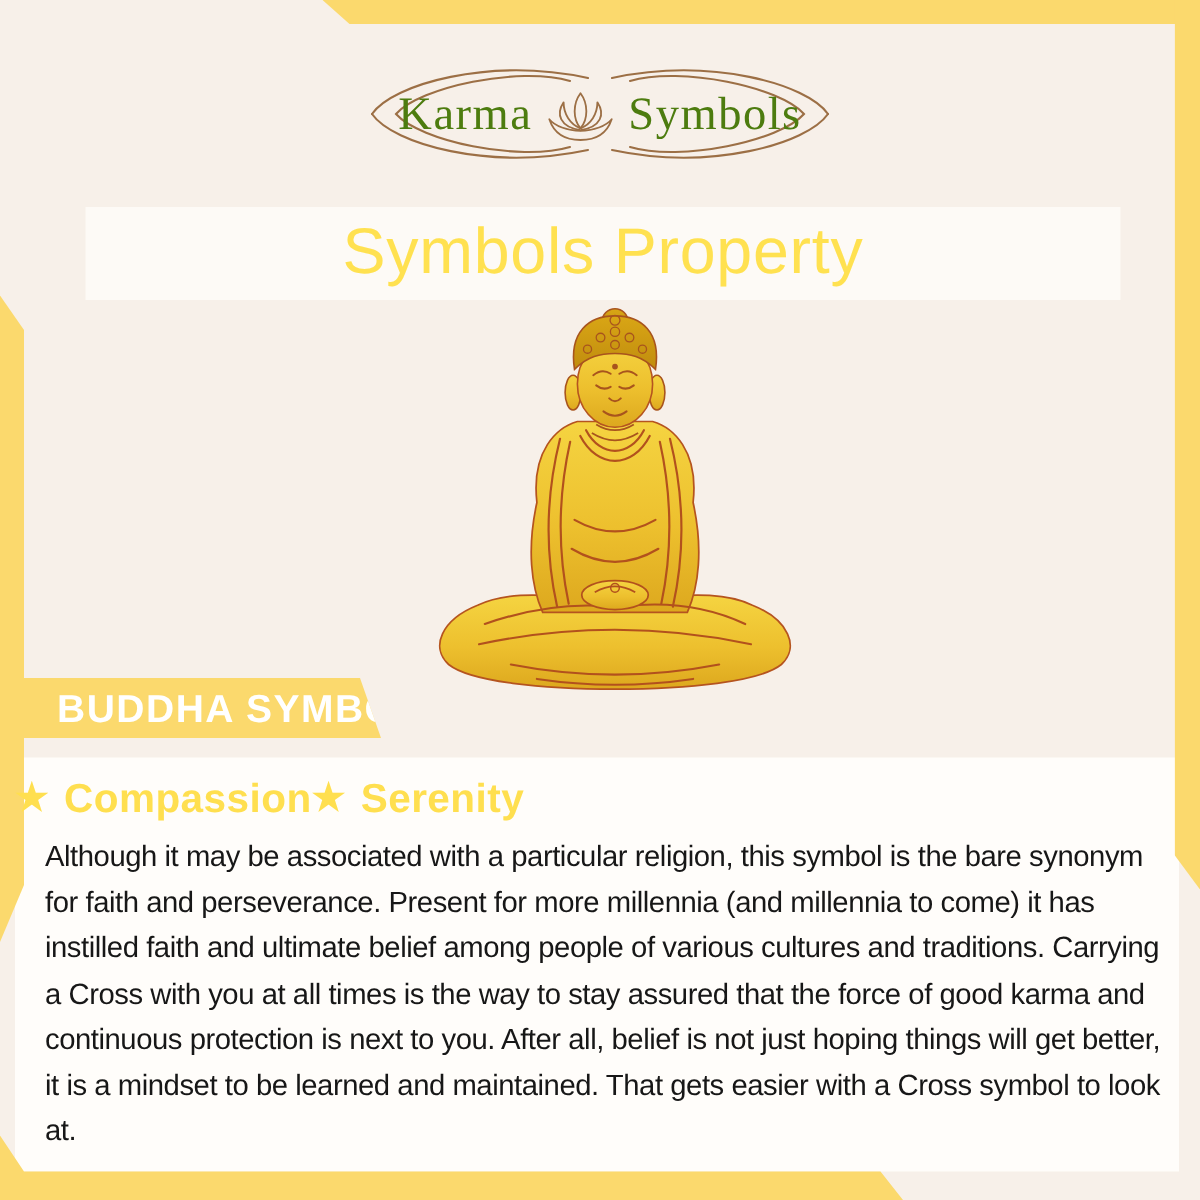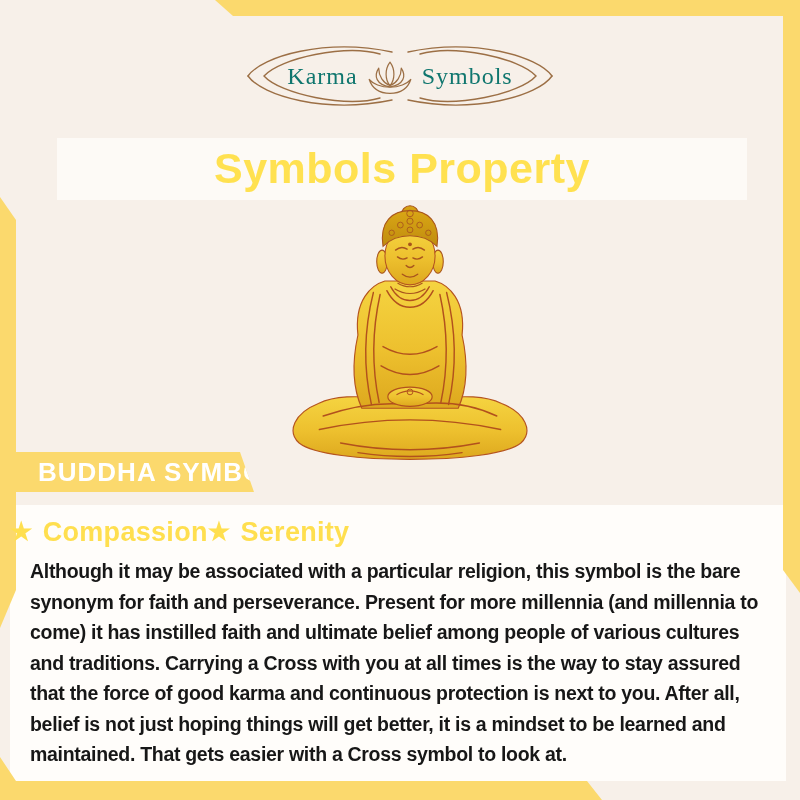--- a/index.html
+++ b/index.html
@@ -18,46 +18,46 @@
     clip-path:polygon(0 0,16px 24px,587px 24px,602px 43px,0 43px);}
 
   
   .title-band{position:absolute;left:57px;top:138px;width:690px;height:62px;background:#fdfaf6;}
   .content-panel{position:absolute;left:10px;top:505px;width:776px;height:276px;background:#fffdfa;}
 
   
   .brand{position:absolute;left:240px;top:36px;width:320px;height:80px;}
   .brand-swash{position:absolute;left:0;top:0;width:320px;height:80px;}
   .brand-row{position:absolute;left:0;top:0;width:320px;height:80px;display:flex;align-items:center;justify-content:center;gap:6px;}
-  .brand-word{font-family:"Liberation Serif",serif;font-size:24px;color:#0f766e;letter-spacing:1px;white-space:nowrap;}
+  .brand-word{font-family:"Liberation Serif",serif;font-size:31px;color:#4d7c0f;letter-spacing:1px;white-space:nowrap;}
   .lotus{width:52px;height:40px;flex:0 0 auto;}
 
   
   .page-title{position:absolute;left:57px;top:144px;width:690px;text-align:center;
-    font-size:43px;font-weight:700;color:#ffe150;letter-spacing:.5px;
+    font-size:43px;font-weight:400;color:#ffe150;letter-spacing:.5px;
     font-stretch:95%;}
 
   
   .buddha{position:absolute;left:262px;top:200px;width:296px;height:270px;}
 
   
   .badge{position:absolute;left:12px;top:452px;width:242px;height:40px;background:#fbd96d;
     clip-path:polygon(0 0,228px 0,242px 40px,0 40px);
     display:flex;align-items:center;}
   .badge-label{color:#ffffff;font-size:26px;font-weight:600;letter-spacing:1px;padding-left:26px;white-space:nowrap;}
 
   
   .traits{position:absolute;left:10px;top:517px;width:776px;text-align:left;
     font-size:27px;font-weight:800;color:#ffdf4f;letter-spacing:.3px;}
   .traits .star{font-size:25px;position:relative;top:-1px;}
   .traits .gap{display:inline-block;width:10px;}
 
   
   .body-text{position:absolute;left:30px;top:556px;width:748px;
-    font-size:19.5px;line-height:30.5px;font-weight:700;color:#171717;letter-spacing:-.3px;}
+    font-size:19.5px;line-height:30.5px;font-weight:400;color:#171717;letter-spacing:-.3px;}
 </style>
 </head>
 <body>
 
 <div class="canvas">
 
   <div class="title-band"></div>
   <div class="content-panel"></div>
 
   <div class="yellow strip-top"></div>

